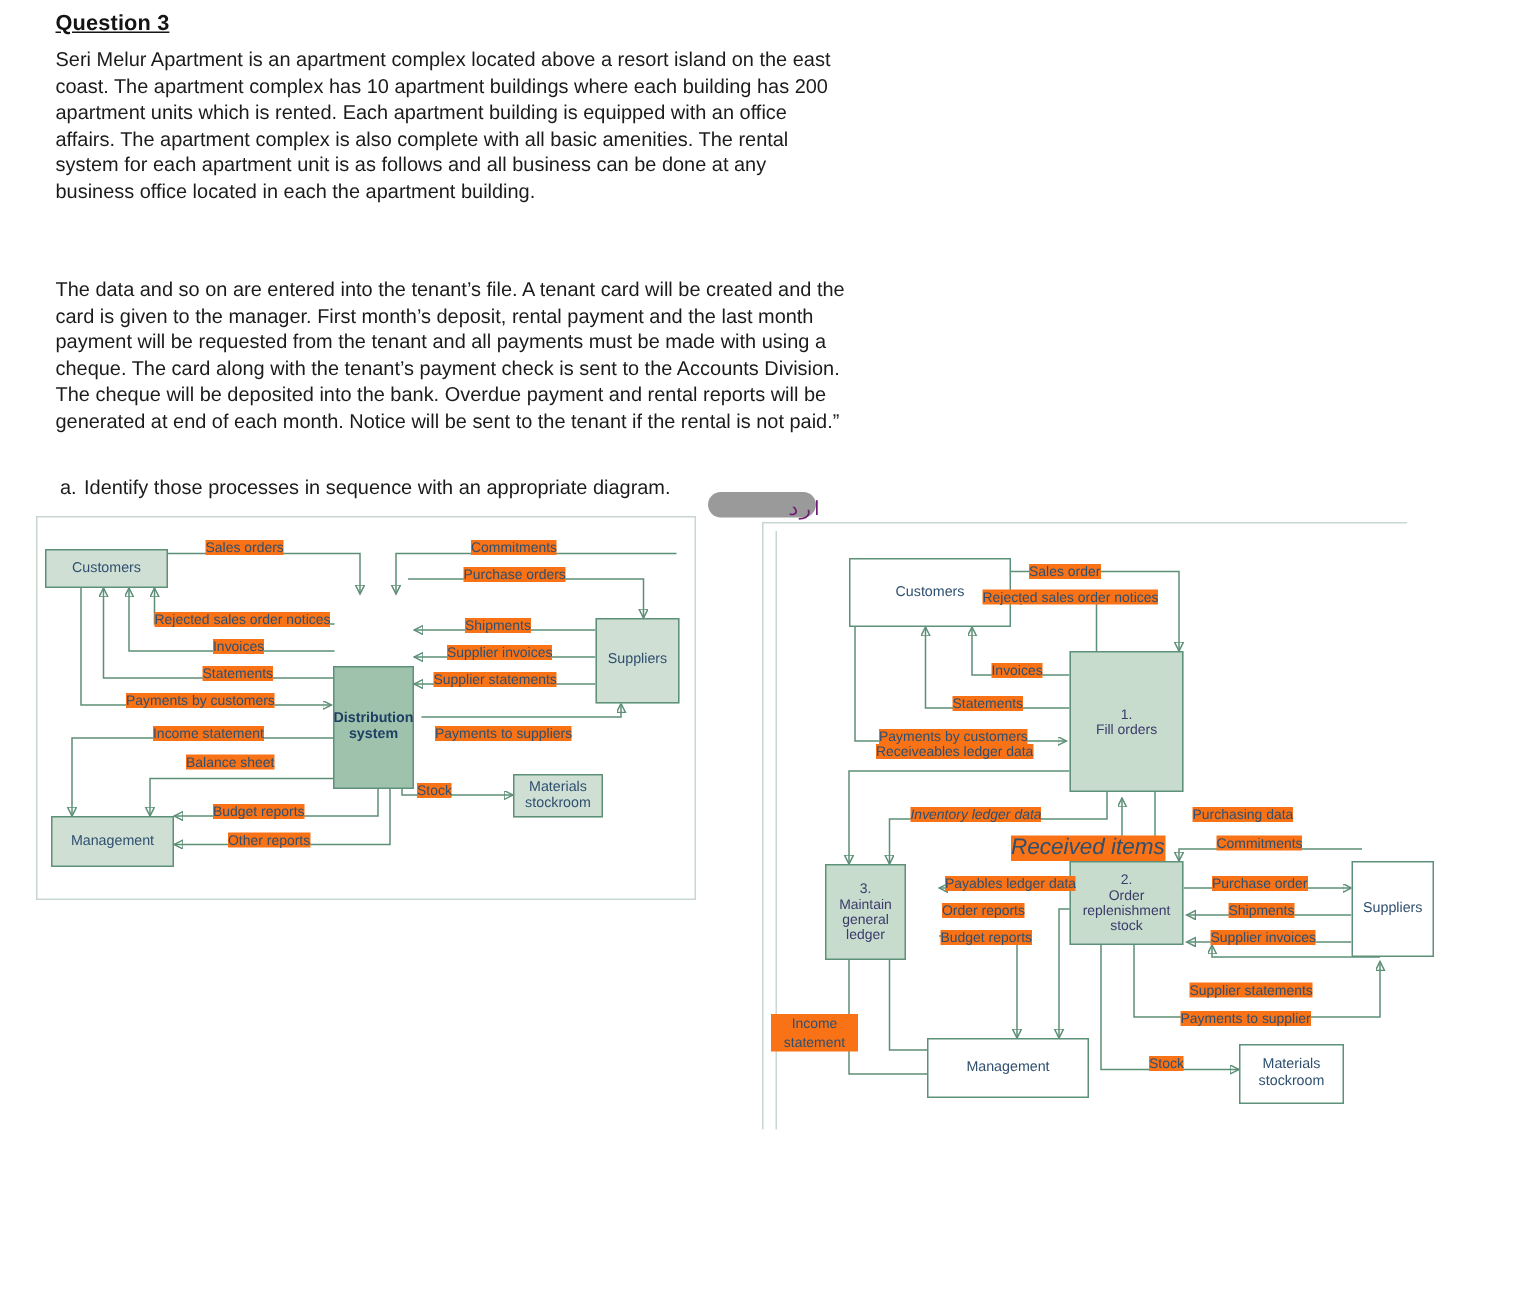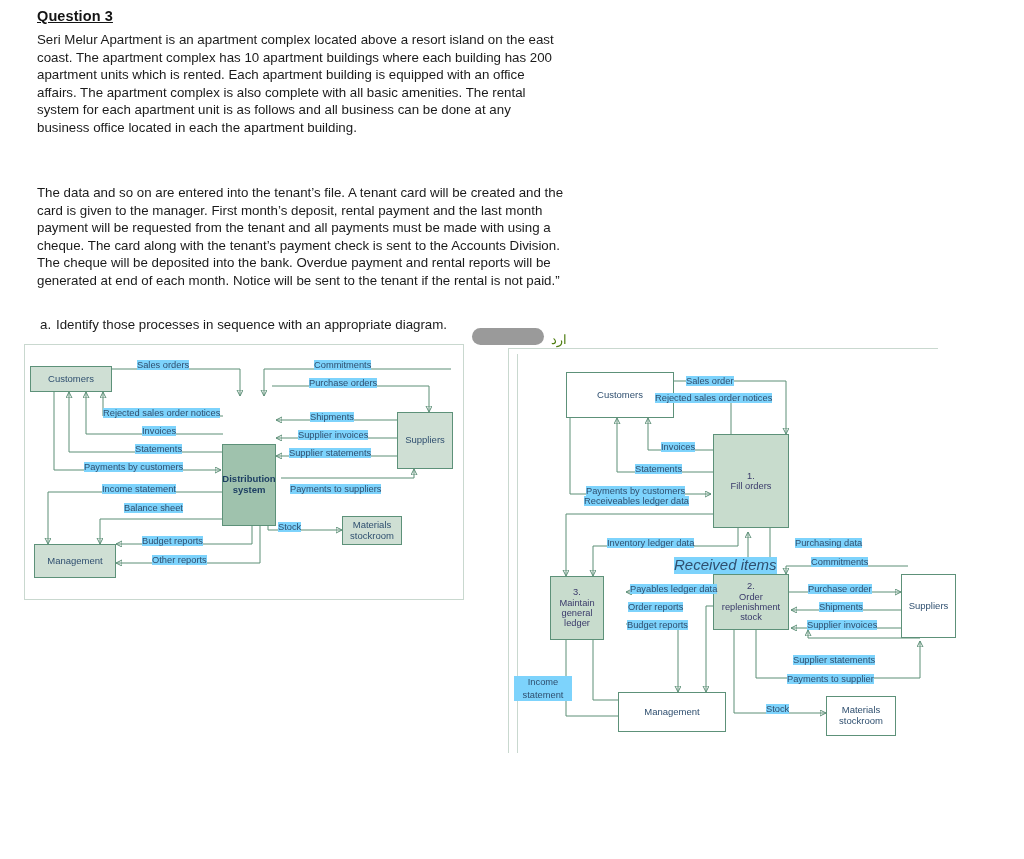--- a/index.html
+++ b/index.html
@@ -37,23 +37,23 @@
   }
   .qa .ltr{display:inline-block;width:16px;}
 
   
   .blob{
     position:absolute;left:472px;top:328px;
     width:72px;height:17px;border-radius:9px;
     background:#9a9a9a;
   }
   .scribble{
-    position:absolute;left:551px;top:332px;
-    font-size:13px;color:#4d7c0f;
-    font-family:Liberation Serif, serif;
+    position:absolute;left:525px;top:332px;
+    font-size:13px;color:#701a75;
+    font-family:Liberation Mono, monospace;
   }
 
   
   .dgm{position:absolute;}
   .frame{
     position:absolute;
     border:1px solid #c9d8cf;
     background:#fff;
   }
   .node{
@@ -66,21 +66,21 @@
     line-height:1.12;
   }
   .ent-g{background:#cfdfd4;}
   .proc-g{background:#9fc2ad;color:#1d3f63;font-weight:bold;margin-top:48px;}
   .ent-w{background:#ffffff;}
   .proc-l{background:#c8dccd;color:#3a3a6a;}
   .lbl{
     position:absolute;
     color:#2f4f6f;
     white-space:nowrap;
-    background:#7dd3fc;
+    background:#f97316;
     line-height:1.1;
   }
   .lbl.ctr{text-align:center;}
   svg.wires{position:absolute;left:0;top:0;overflow:visible;}
   svg.wires path,svg.wires line{fill:none;stroke:#5d8f77;stroke-width:1;}
 </style>
 </head>
 <body>
 
 <div id="page">
@@ -252,21 +252,21 @@
     <div class="node ent-w" style="left:318px;top:348px;width:70px;height:40px;font-size:9.5px;padding:0 2px;">Materials stockroom</div>
 
     <div class="lbl" style="left:178px;top:28px;font-size:9.3px;">Sales order</div>
     <div class="lbl" style="left:147px;top:45px;font-size:9.3px;">Rejected sales order notices</div>
 
     <div class="lbl" style="left:153px;top:94px;font-size:9.3px;">Invoices</div>
     <div class="lbl" style="left:127px;top:116px;font-size:9.3px;">Statements</div>
     <div class="lbl" style="left:78px;top:138px;font-size:9.3px;">Payments by customers</div>
     <div class="lbl" style="left:76px;top:148px;font-size:9.3px;text-align:right;">Receiveables ledger data</div>
 
-    <div class="lbl" style="left:99px;top:190px;font-size:9.3px;">Inventory ledger data</div>
+    <div class="lbl" style="left:99px;top:190px;font-size:9.3px;font-style:italic;">Inventory ledger data</div>
     <div class="lbl" style="left:287px;top:190px;font-size:9.3px;">Purchasing data</div>
     <div class="lbl" style="left:166px;top:209px;font-size:15px;font-style:italic;">Received items</div>
     <div class="lbl" style="left:303px;top:209px;font-size:9.3px;">Commitments</div>
 
     <div class="lbl" style="left:122px;top:236px;font-size:9.3px;">Payables ledger data</div>
     <div class="lbl" style="left:300px;top:236px;font-size:9.3px;">Purchase order</div>
     <div class="lbl" style="left:120px;top:254px;font-size:9.3px;">Order reports</div>
     <div class="lbl" style="left:311px;top:254px;font-size:9.3px;">Shipments</div>
     <div class="lbl" style="left:119px;top:272px;font-size:9.3px;">Budget reports</div>
     <div class="lbl" style="left:299px;top:272px;font-size:9.3px;">Supplier invoices</div>

